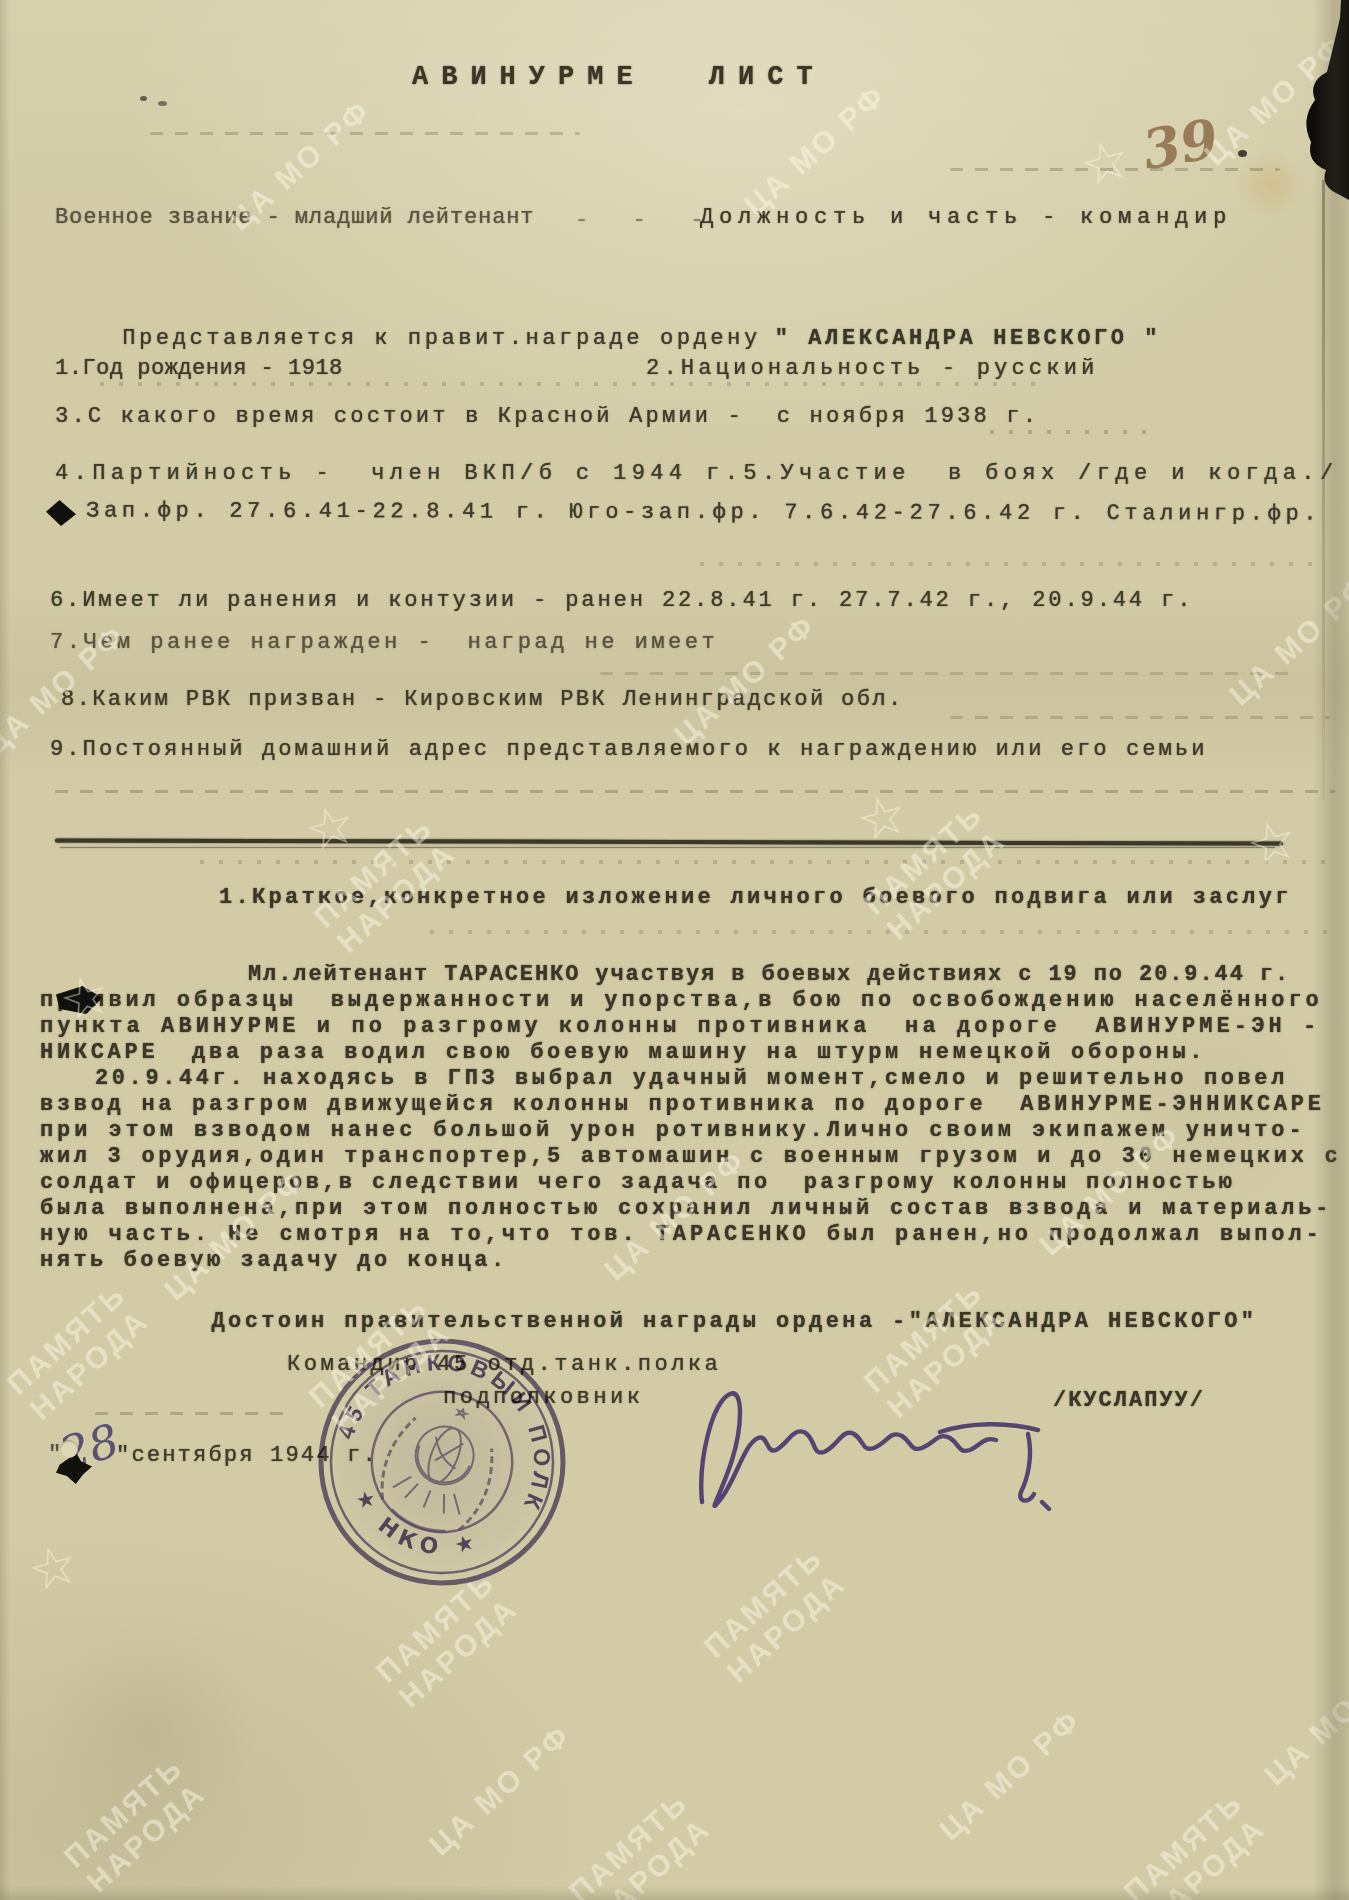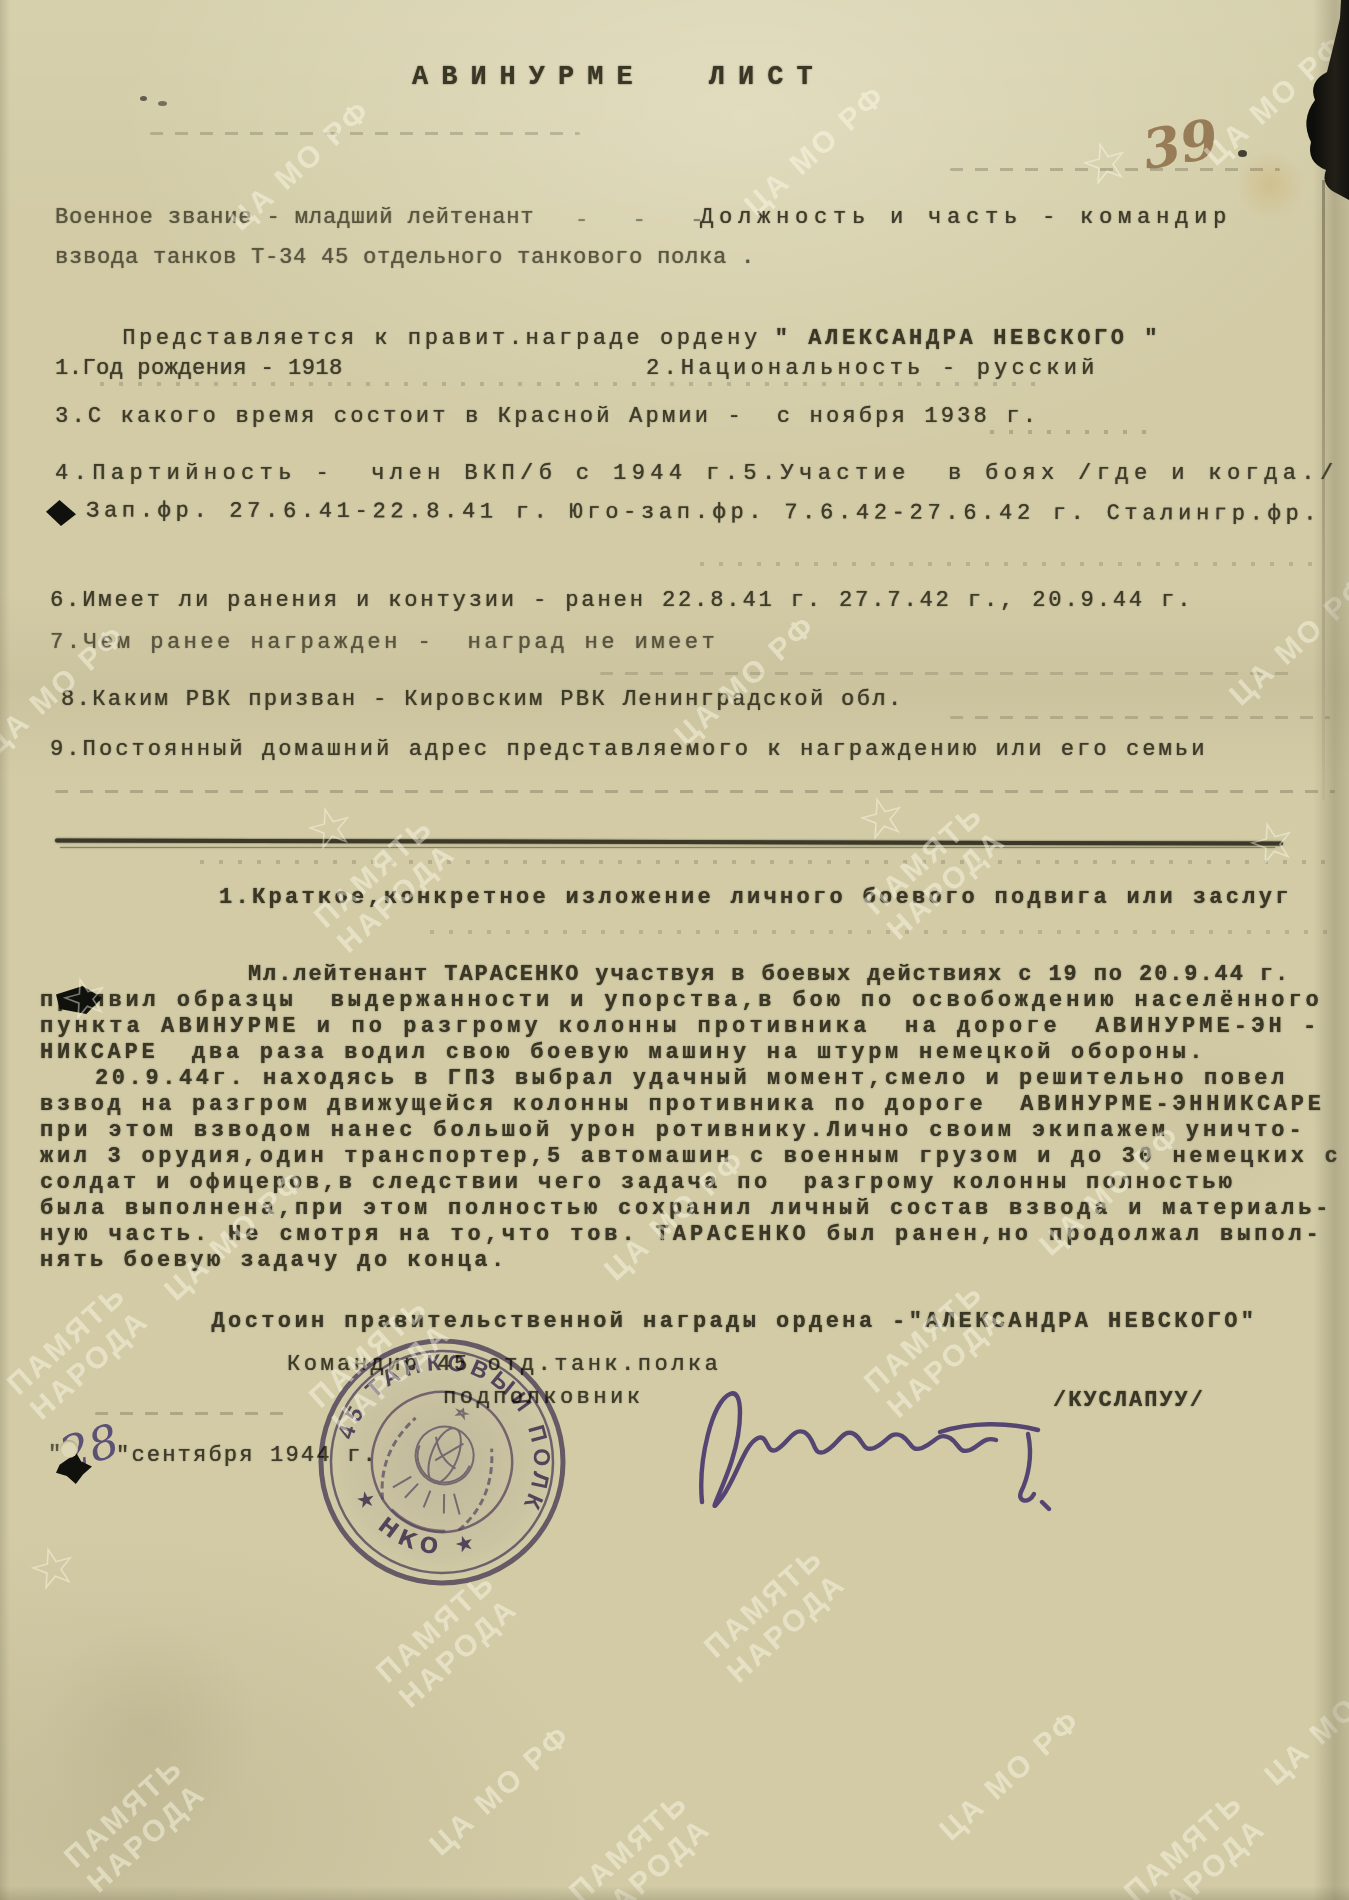--- a/index.html
+++ b/index.html
@@ -54,21 +54,20 @@
   <div class="dash" style="left:600px;top:672px;width:700px;opacity:.35;"></div>
   <div class="dash" style="left:950px;top:716px;width:380px;opacity:.4;"></div>
   <div class="dash" style="left:55px;top:790px;width:1280px;opacity:.5;"></div>
   <div class="dots" style="left:200px;top:860px;width:1130px;opacity:.5;"></div>
   <div class="dots" style="left:430px;top:930px;width:900px;opacity:.45;"></div>
   <div class="dash" style="left:95px;top:1412px;width:190px;opacity:.5;"></div>
 
   <div class="tl faded" style="left:55px;top:205px;letter-spacing:0.9px;">Военное звание - младший лейтенант</div>
   <div class="tl faded" style="left:575px;top:208px;letter-spacing:6px;opacity:.55;">-  -  -</div>
   <div class="tl" style="left:700px;top:205px;letter-spacing:5.8px;">Должность и часть - командир</div>
-  <div class="tl faded" style="left:55px;top:245px;letter-spacing:0.8px;">взвода танков Т-34 45 отдельного танкового полка .</div>
 
   <div class="tl" style="left:55px;top:300px;letter-spacing:3.6px;">
     <span>Представляется к правит.награде ордену</span><span class="bl" style="margin-left:14px;">" АЛЕКСАНДРА НЕВСКОГО "</span>
   </div>
 
   <div class="tl" style="left:55px;top:356px;letter-spacing:0.5px;">1.Год рождения - 1918</div>
   <div class="tl" style="left:646px;top:356px;letter-spacing:4.2px;">2.Национальность - русский</div>
   <div class="tl" style="left:55px;top:404px;letter-spacing:3.2px;text-align:right;">3.С какого время состоит в Красной Армии -  с ноября 1938 г.</div>
   <div class="tl" style="left:55px;top:461px;letter-spacing:5.4px;">4.Партийность -  член ВКП/б с 1944 г.5.Участие  в боях /где и когда./</div>
   <div class="tl" style="left:86px;top:500px;letter-spacing:4.7px;transform:rotate(0.15deg);">Зап.фр. 27.6.41-22.8.41 г. Юго-зап.фр. 7.6.42-27.6.42 г. Сталингр.фр.</div>

